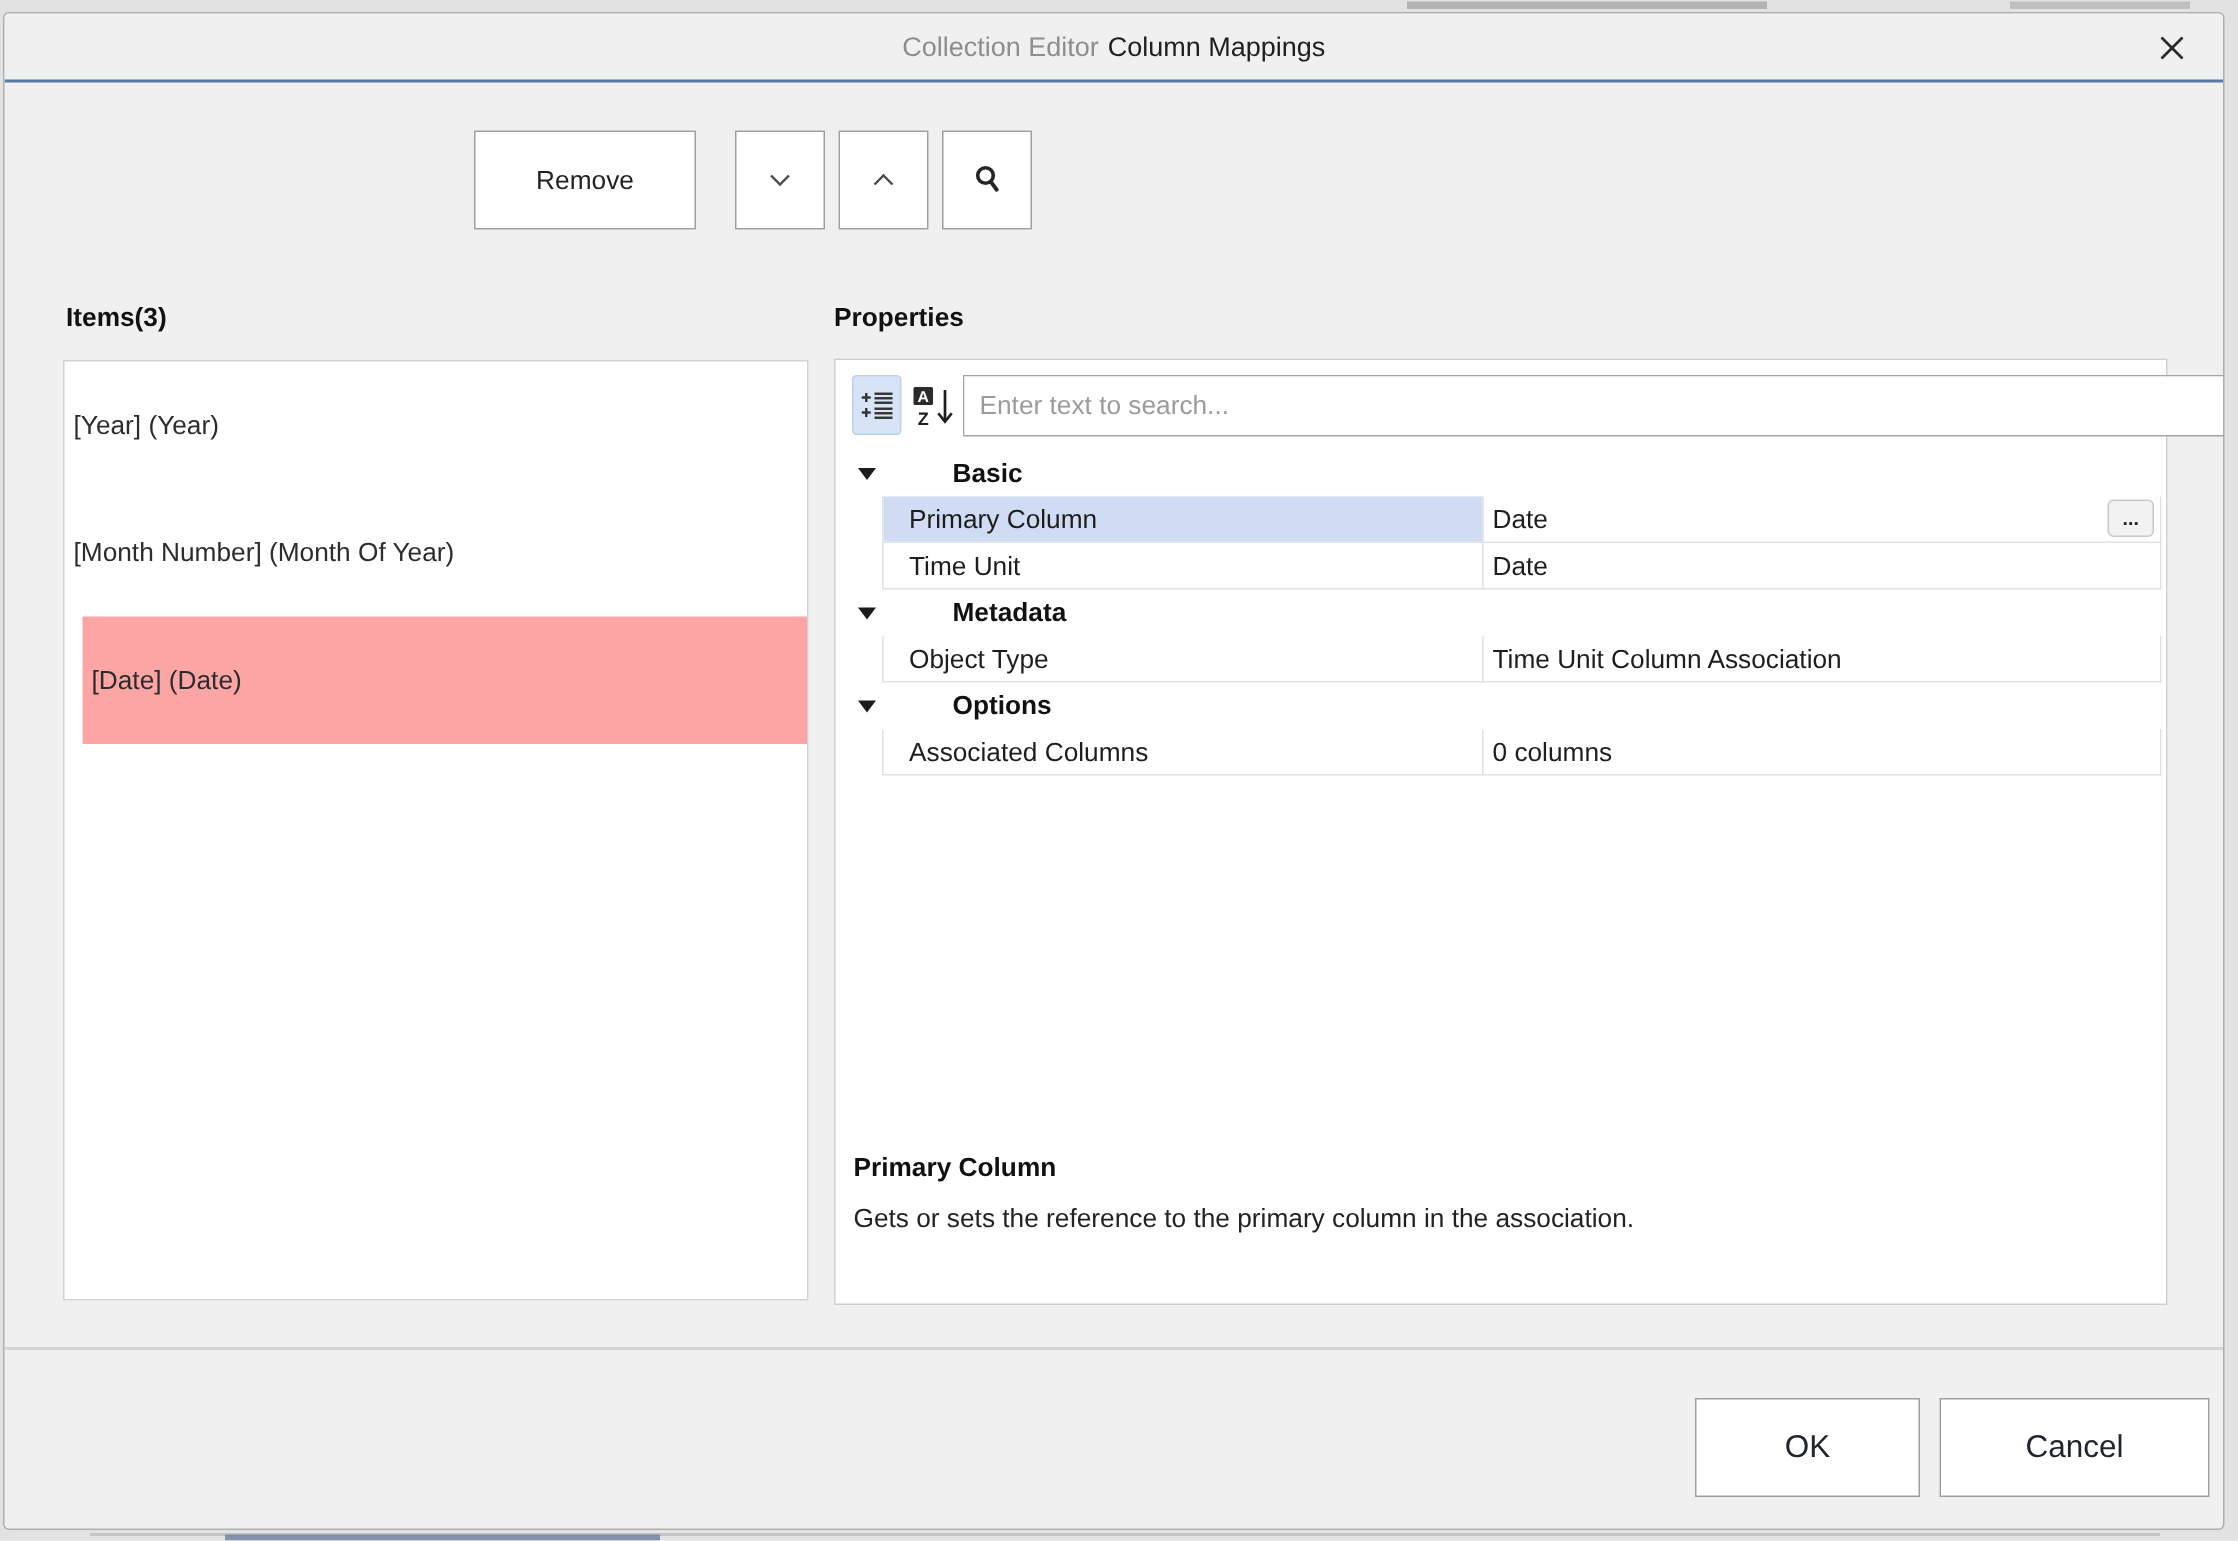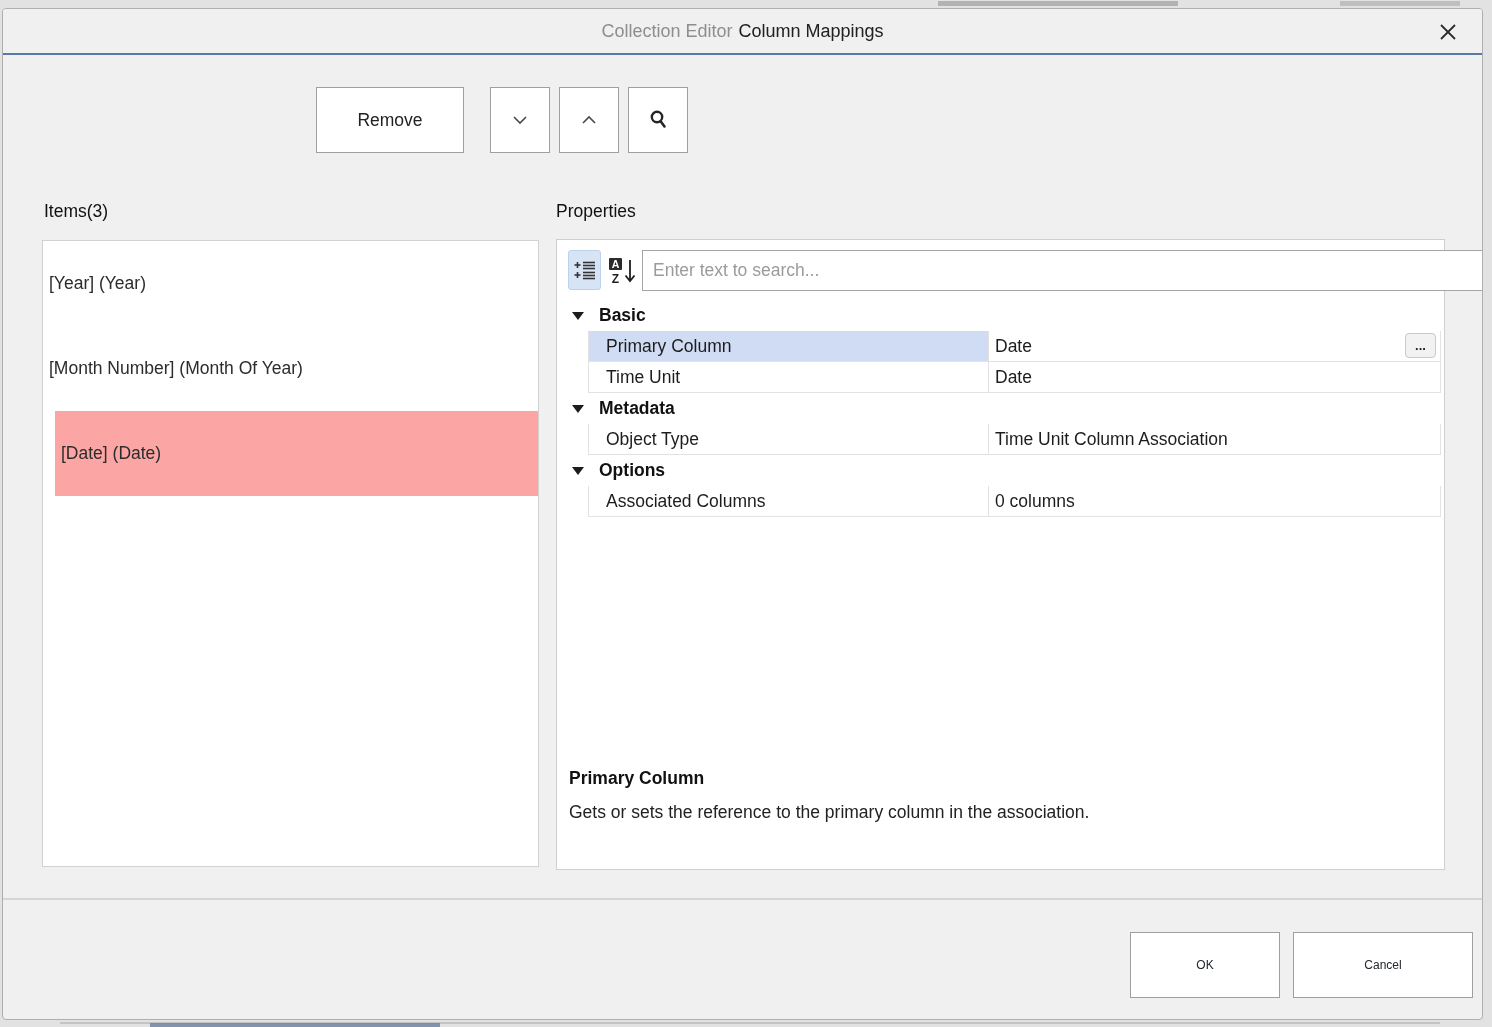--- a/index.html
+++ b/index.html
@@ -46,21 +46,21 @@
   .split-main { flex:1 1 auto; height:100%; display:flex; align-items:center; justify-content:center; padding:0 4px; }
   .split-drop {
     width:25px; height:100%; border-left:1px solid #9f9f9f;
     display:flex; align-items:center; justify-content:center; font-size:11px; color:#555;
   }
   .remove-btn { left:313px; width:148px; }
   .move-down-btn { left:487px; width:60px; }
   .move-up-btn { left:556px; width:60px; }
   .find-btn { left:625px; width:60px; }
 
-  .panel-label { position:absolute; font-size:17.5px; font-weight:normal; color:#111; }
+  .panel-label { position:absolute; font-size:17.5px; font-weight:bold; color:#111; }
   .items-label { left:41px; top:192px; }
   .props-label { left:553px; top:192px; }
 
   
   .listbox {
     position:absolute; left:39px; top:231px; width:497px; height:627px;
     background:#fff; border:1px solid #d2d2d2;
   }
   .list-item {
     height:85px; display:flex; align-items:center; padding-left:6px;
@@ -89,21 +89,21 @@
     border:1px solid #a5a5a5; background:#fff;
   }
   .pg-search input {
     width:100%; height:100%; border:none; outline:none; padding:0 34px 0 10px;
     font-family:"Liberation Sans",sans-serif; font-size:17.5px; color:#333;
   }
   .pg-search input::placeholder { color:#9b9b9b; opacity:1; }
   .pg-search .search-glyph { position:absolute; right:7px; top:8px; }
 
   .pg-rows { position:absolute; left:0; top:60px; width:100%; }
-  .pg-row { position:relative; height:31px; }
+  .pg-row { position:relative; height:31px;gap:36px; }
   .pg-cat { display:flex; align-items:center; }
   .pg-cat .tri {
     width:0; height:0; border-left:6px solid transparent; border-right:6px solid transparent;
     border-top:8px solid #1c1c1c; margin-left:15px;
   }
   .pg-cat .cat-label { font-size:17.5px; font-weight:bold; color:#111; margin-left:15px; }
   .pg-prop { position:absolute; left:31px; right:3px; top:0; bottom:0;
     border:1px solid #e2e2e2; display:flex; }
   .pg-row + .pg-row .pg-prop { border-top:none; }
   .pg-name {
@@ -123,21 +123,21 @@
   }
 
   .pg-desc { position:absolute; left:12px; top:528px; width:860px; }
   .pg-desc .desc-title { font-size:17.5px; font-weight:bold; color:#111; }
   .pg-desc .desc-text { font-size:17.5px; color:#222; margin-top:13px; }
 
   
   .footer-divider { position:absolute; left:0; top:889px; width:100%; height:2px; background:#d5d5d5; }
   .dlg-btn {
     position:absolute; top:923px; height:66px; background:#fff; border:1px solid #9f9f9f;
-    font-family:"Liberation Sans",sans-serif; font-size:12px; color:#20262e; cursor:pointer;
+    font-family:"Liberation Sans",sans-serif; font-size:21px; color:#20262e; cursor:pointer;
   }
   .ok-btn { left:1127px; width:150px; }
   .cancel-btn { left:1290px; width:180px; }
 
   svg { display:block; }
 </style>
 </head>
 <body>
 
 <div class="bg-fragment" style="left:938px; top:1px; width:240px; height:5px; opacity:.55;"></div>

